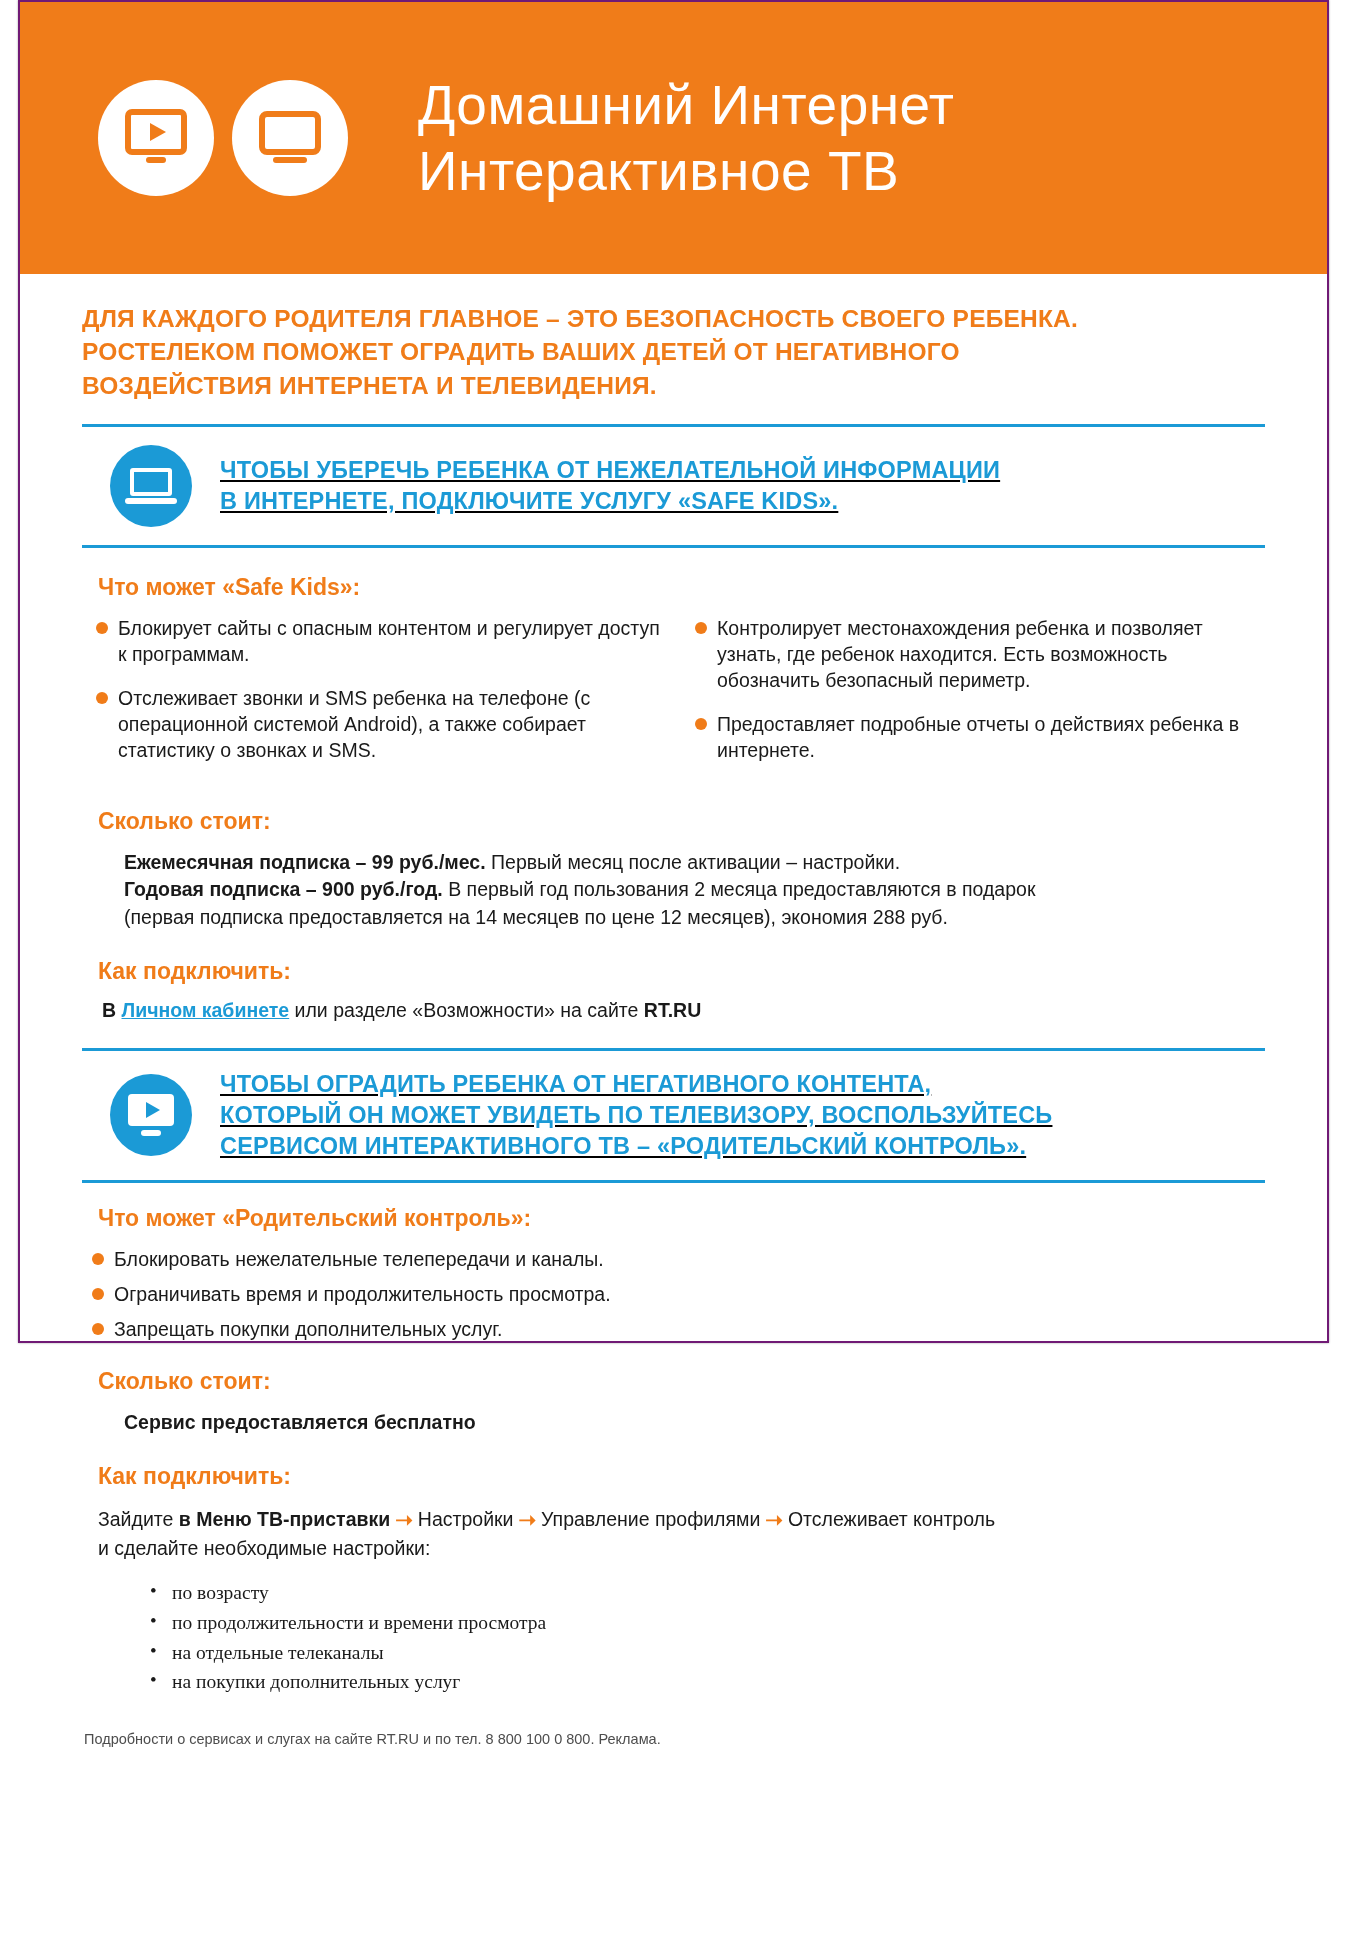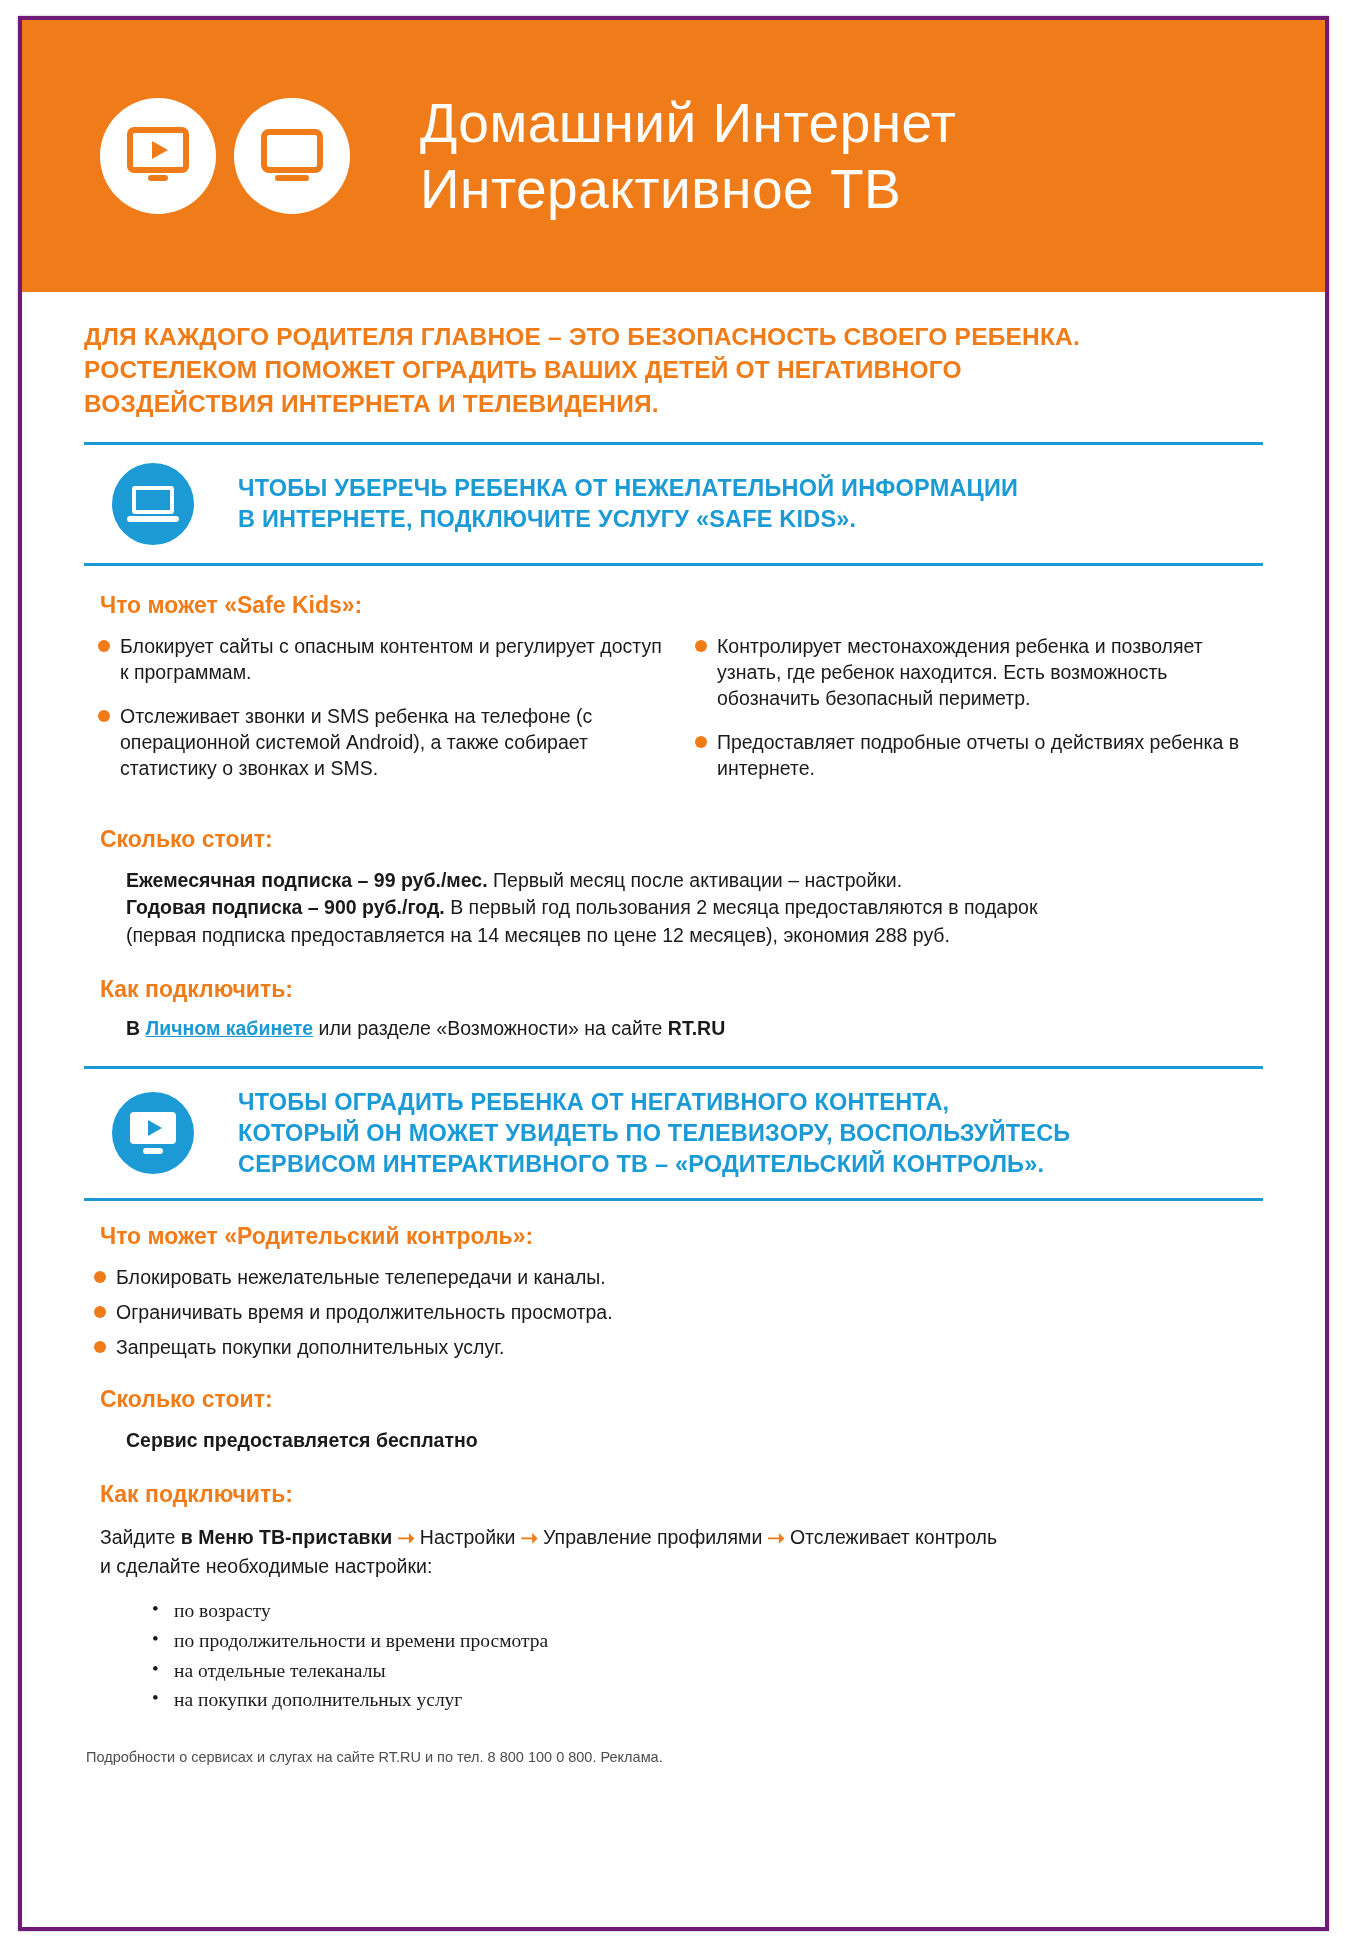--- a/index.html
+++ b/index.html
@@ -10,27 +10,27 @@
   body {
     font-family: "Liberation Sans", sans-serif;
     width: 1367px;
     height: 1939px;
     position: relative;
     overflow: hidden;
   }
   .page {
     position: absolute;
     left: 18px;
-    top: 16px;
+    top: 0;
     width: 1311px;
-    height: 1915px;
+    height: 1343px;
     background: #ffffff;
     box-shadow: 0 0 2px rgba(0,0,0,0.35);
     box-sizing: border-box;
-    border: 4px solid #701a75;
+    border: 2px solid #701a75;
   }
 
   
   .header {
     background: #f07c19;
     height: 272px;
     display: flex;
     align-items: center;
     padding-left: 78px;
     box-sizing: border-box;
@@ -72,21 +72,22 @@
     margin-bottom: 22px;
   }
   .rule {
     border-top: 3px solid #1b9ad6;
     height: 0;
   }
   .band {
     display: flex;
     align-items: center;
     padding: 18px 0 18px 28px;
-    gap: 44px;
+    gap: 28px;
+    text-decoration: underline;
   }
   .band-icon {
     width: 82px;
     height: 82px;
     min-width: 82px;
     border-radius: 50%;
     background: #1b9ad6;
     display: flex;
     align-items: center;
     justify-content: center;
@@ -142,21 +143,21 @@
 
   .price-block {
     margin-left: 42px;
     font-size: 19.5px;
     line-height: 1.42;
     color: #1a1a1a;
   }
   .price-block b { font-weight: bold; }
 
   .connect-block {
-    margin-left: 42px;
+    margin-left: 20px;
     font-size: 19.5px;
     color: #1a1a1a;
   }
   .connect-block .lk {
     color: #1b9ad6;
     text-decoration: underline;
     font-weight: bold;
   }
   .connect-block b { font-weight: bold; }
 

